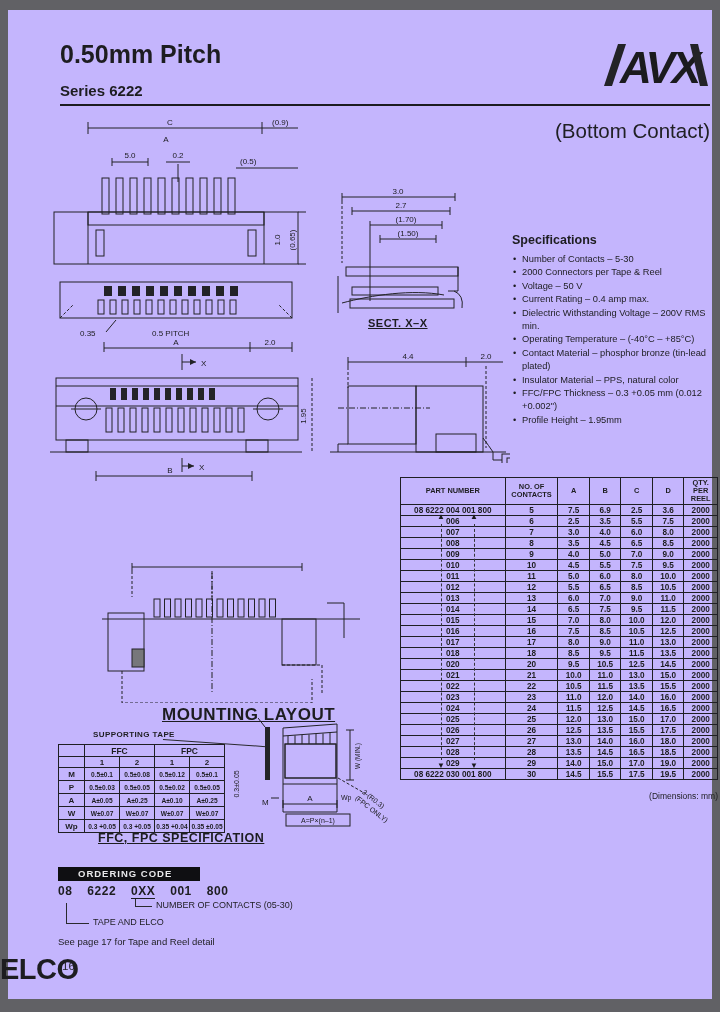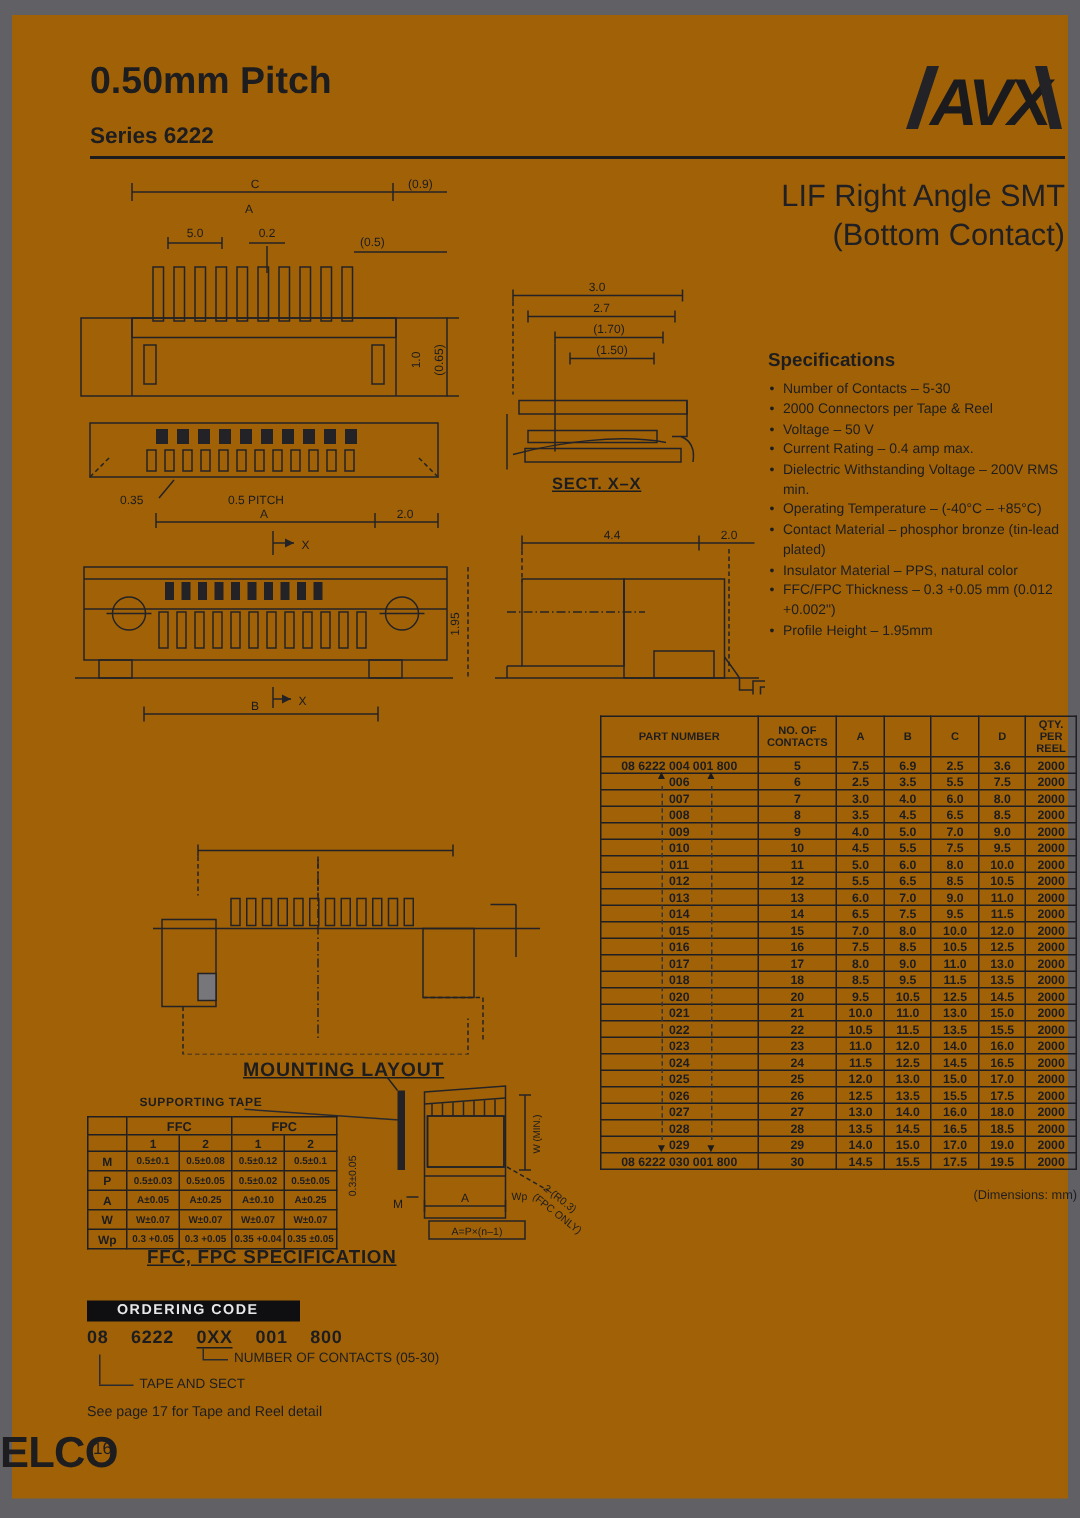--- a/index.html
+++ b/index.html
@@ -4,21 +4,21 @@
 <style>
   html,body{margin:0;padding:0;}
   body{
     width:720px;height:1012px;position:relative;overflow:hidden;
     background:#626266;
     font-family:"Liberation Sans", sans-serif;
     color:#1d1d20;
     -webkit-font-smoothing:none;
   }
   .abs{position:absolute;}
-  #page{position:absolute;left:0;top:0;width:720px;height:1012px;background:#a16207;border-radius:15px;}
+  #page{position:absolute;left:0;top:0;width:720px;height:1012px;background:#c4b5fd;border-radius:15px;}
   .frame{background:#616165;}
   #frame-top{left:0;top:0;width:720px;height:10px;}
   #frame-left{left:0;top:0;width:8px;height:1012px;}
   #frame-right{left:712px;top:0;width:8px;height:1012px;}
   #frame-bottom{left:0;top:999px;width:720px;height:13px;}
 
   
   #title{left:60px;top:40px;font-size:25px;font-weight:bold;letter-spacing:0px;}
   #series{left:60px;top:82px;font-size:15px;font-weight:bold;}
   #rule{left:60px;top:104px;width:650px;height:2px;background:#1c1c1f;}
@@ -37,21 +37,21 @@
   #part-table{width:318px;}
   #part-table th,#part-table td{border:1px solid #1f1f23;text-align:center;overflow:hidden;}
   #part-table th{font-size:7.4px;line-height:8px;font-weight:bold;height:24px;padding:1px 0;}
   #part-table td{font-size:8.2px;font-weight:600;height:10px;padding:0;white-space:nowrap;}
   .dim-note{left:560px;top:791px;width:158px;text-align:right;font-size:8.5px;}
   .range-arrow{font-size:8px;line-height:8px;color:#1b1b1e;}
   .dash-v{border-left:1px dashed #36363a;width:0;}
 
   
   .caption{font-weight:bold;text-decoration:underline;letter-spacing:0.5px;}
-  #mounting-caption{left:162px;top:705px;font-size:13px;}
+  #mounting-caption{left:162px;top:705px;font-size:17px;}
   #ffc-caption{left:98px;top:831px;font-size:12.5px;}
   #sect-caption{left:368px;top:317px;font-size:11px;}
 
   
   #ffc-wrap{left:58px;top:744px;}
   #ffc-table{width:136px;}
   #ffc-table th,#ffc-table td{border:1px solid #1f1f23;text-align:center;padding:0;overflow:hidden;white-space:nowrap;}
   #ffc-table .gh{font-size:8.5px;font-weight:bold;height:11px;}
   #ffc-table .ch{font-size:8px;font-weight:bold;height:10px;}
   #ffc-table tbody th{font-size:8px;font-weight:bold;height:12px;}
@@ -101,21 +101,20 @@
   <div class="abs" id="series">Series 6222</div>
   <div class="abs" id="rule"></div>
 
   <svg class="abs" style="left:592px;top:36px;" width="118" height="58" viewBox="0 0 118 58">
     <polygon class="fill" points="12,50 26,8 34,8 20,50"></polygon>
     <text x="28" y="47" style="font-size:44px;font-weight:bold;font-style:italic;letter-spacing:-3px;">AVX</text>
     <polygon class="fill" points="98,8 106,8 116,50 108,50"></polygon>
   </svg>
 
   <div class="abs" id="product">
-    <div>LIF Right Angle SMT</div>
     <div>(Bottom Contact)</div>
   </div>
 
   <svg class="abs" style="left:40px;top:112px;" width="272" height="240" viewBox="0 0 272 240">
     <line x1="48" y1="16" x2="222" y2="16"></line>
       <line x1="48" y1="10" x2="48" y2="22"></line>
       <line x1="222" y1="10" x2="222" y2="22"></line>
     <line x1="222" y1="16" x2="258" y2="16"></line>
     <text x="130" y="13" text-anchor="middle">C</text>
     <text x="232" y="13">(0.9)</text>
@@ -715,18 +714,18 @@
 
   <div class="abs" id="order-bar">ORDERING CODE</div>
   <div class="abs" id="order-code">
     <span>08</span><span>6222</span><span class="uline">0XX</span><span>001</span><span>800</span>
   </div>
   <div class="abs lead-v" id="lead1-v"></div>
   <div class="abs lead-h" id="lead1-h"></div>
   <div class="abs" id="order-note1">NUMBER OF CONTACTS (05-30)</div>
   <div class="abs lead-v" id="lead2-v"></div>
   <div class="abs lead-h" id="lead2-h"></div>
-  <div class="abs" id="order-note2">TAPE AND SECT</div>
+  <div class="abs" id="order-note2">TAPE AND ELCO</div>
   <div class="abs" id="footnote">See page 17 for Tape and Reel detail</div>
 
   <div class="abs" id="page-num">16</div>
   <div class="abs" id="elco">ELCO</div>
 </div>
 
 </body></html>

